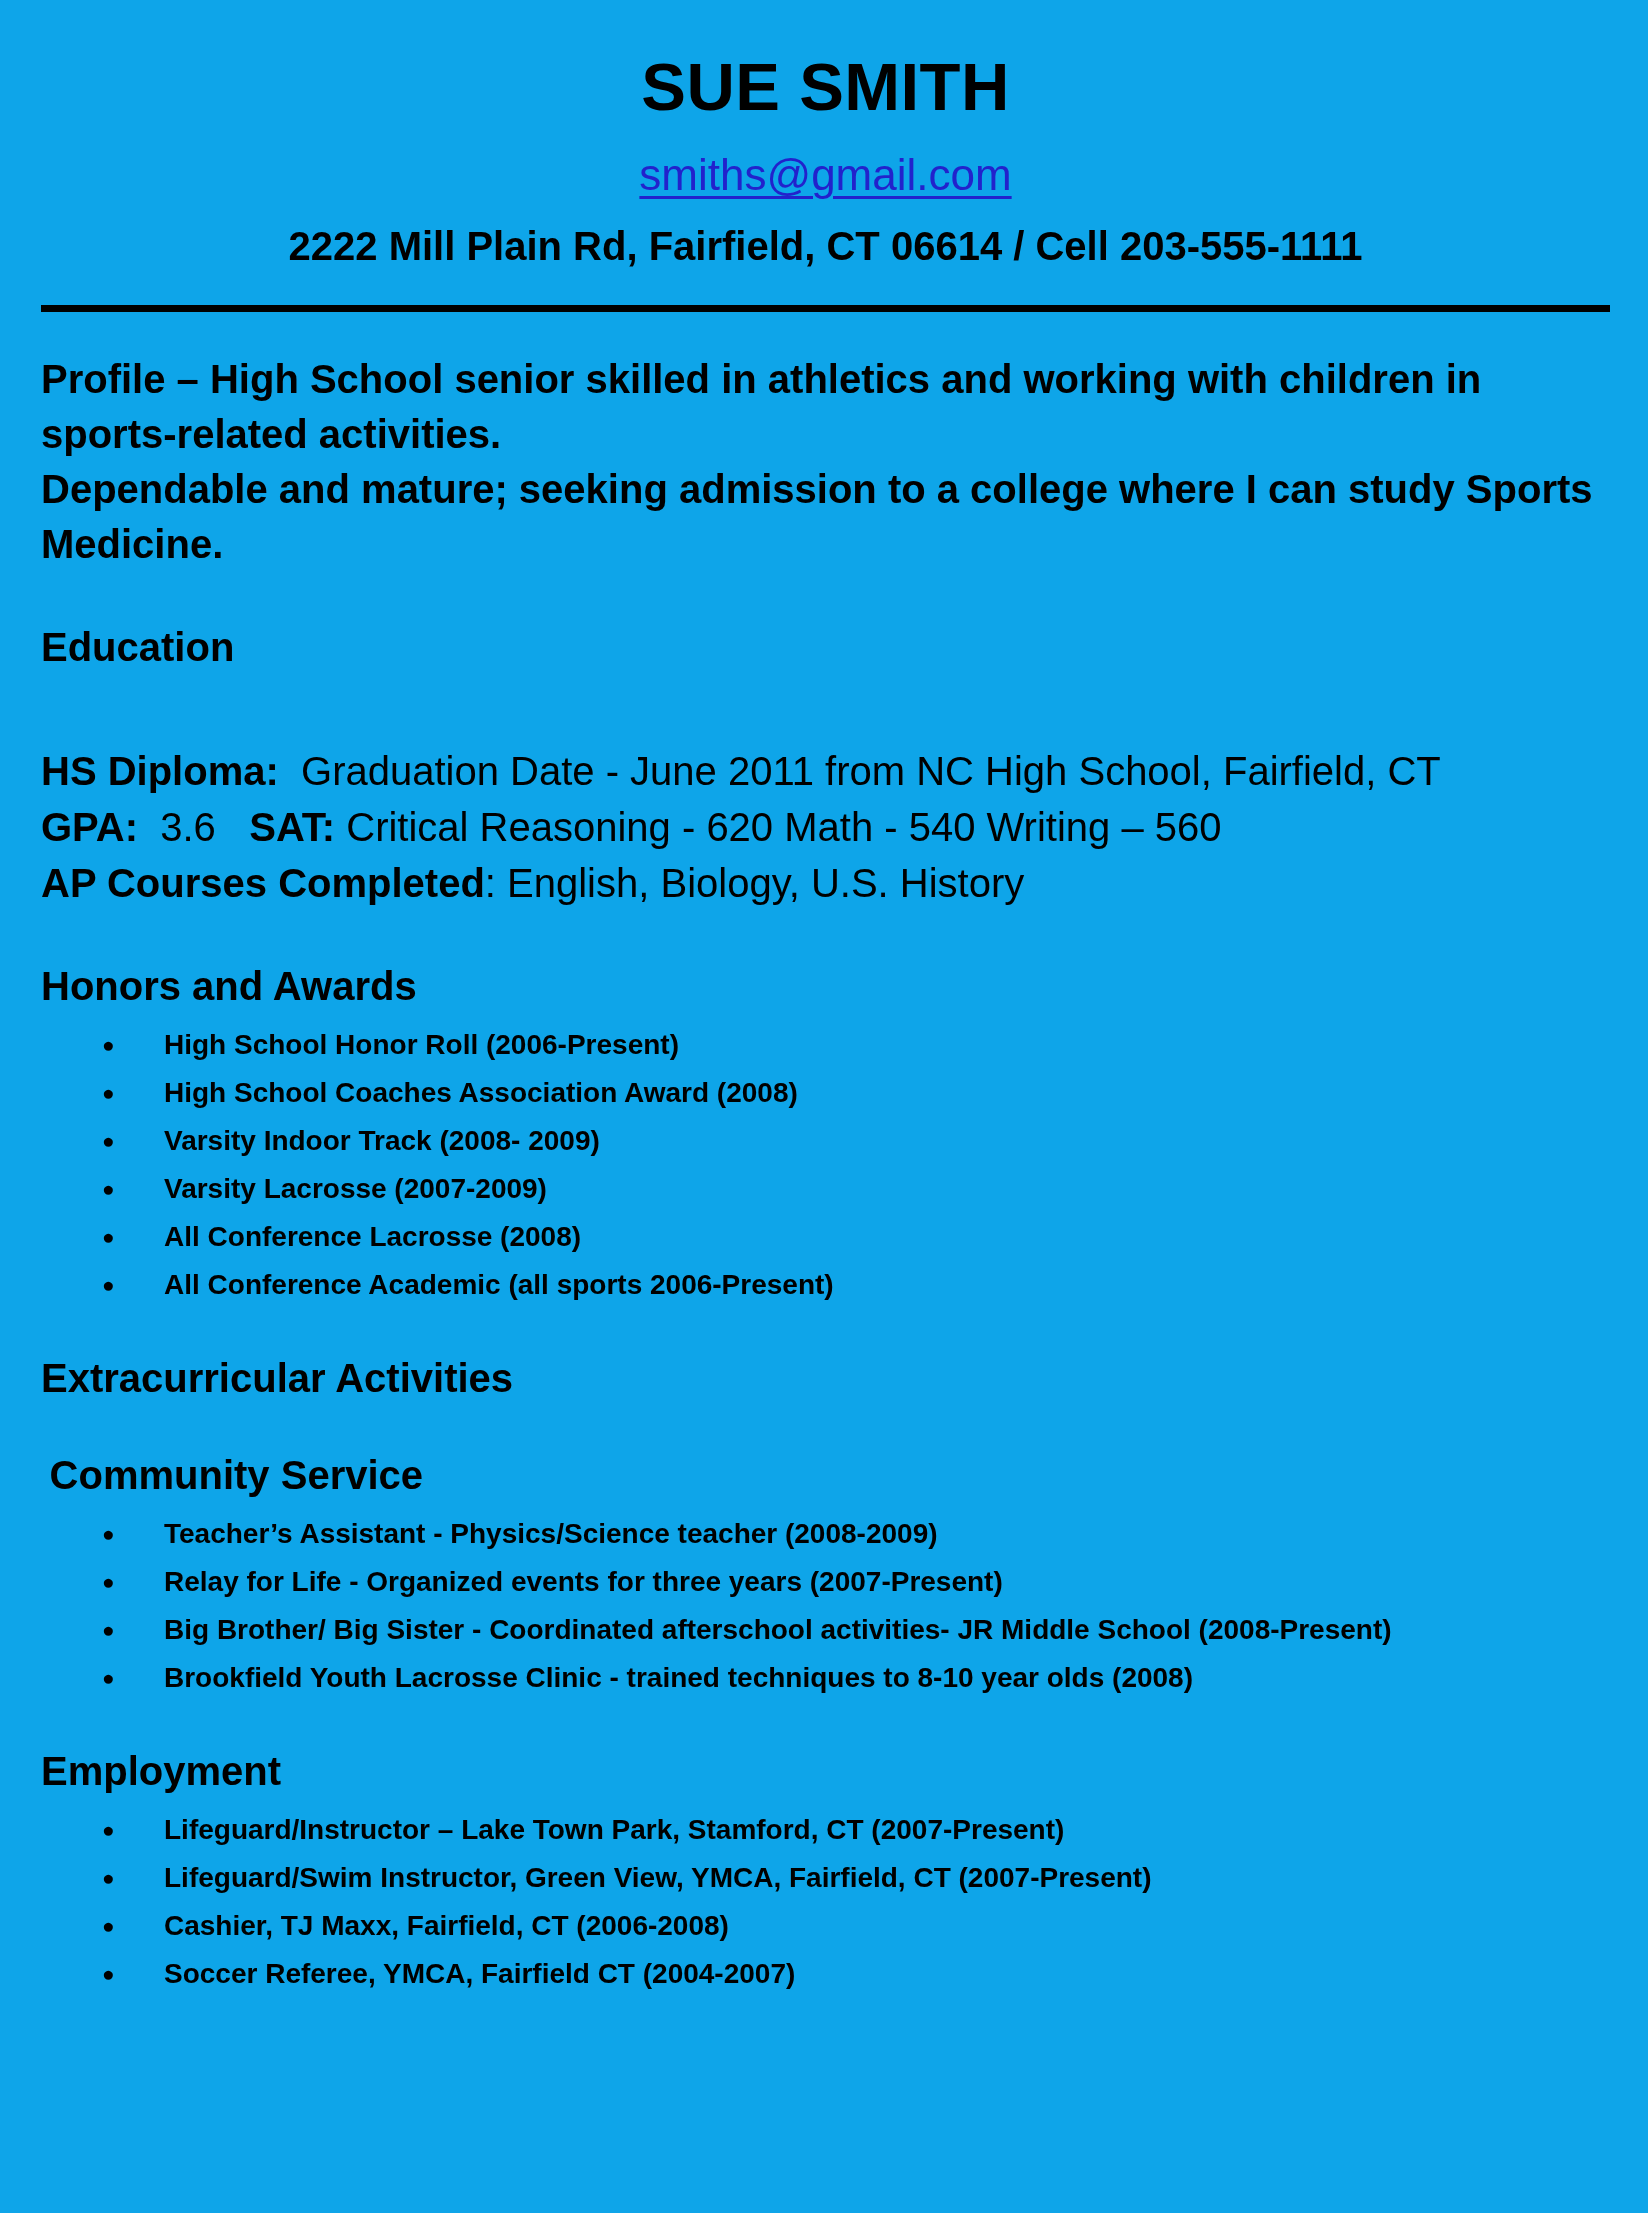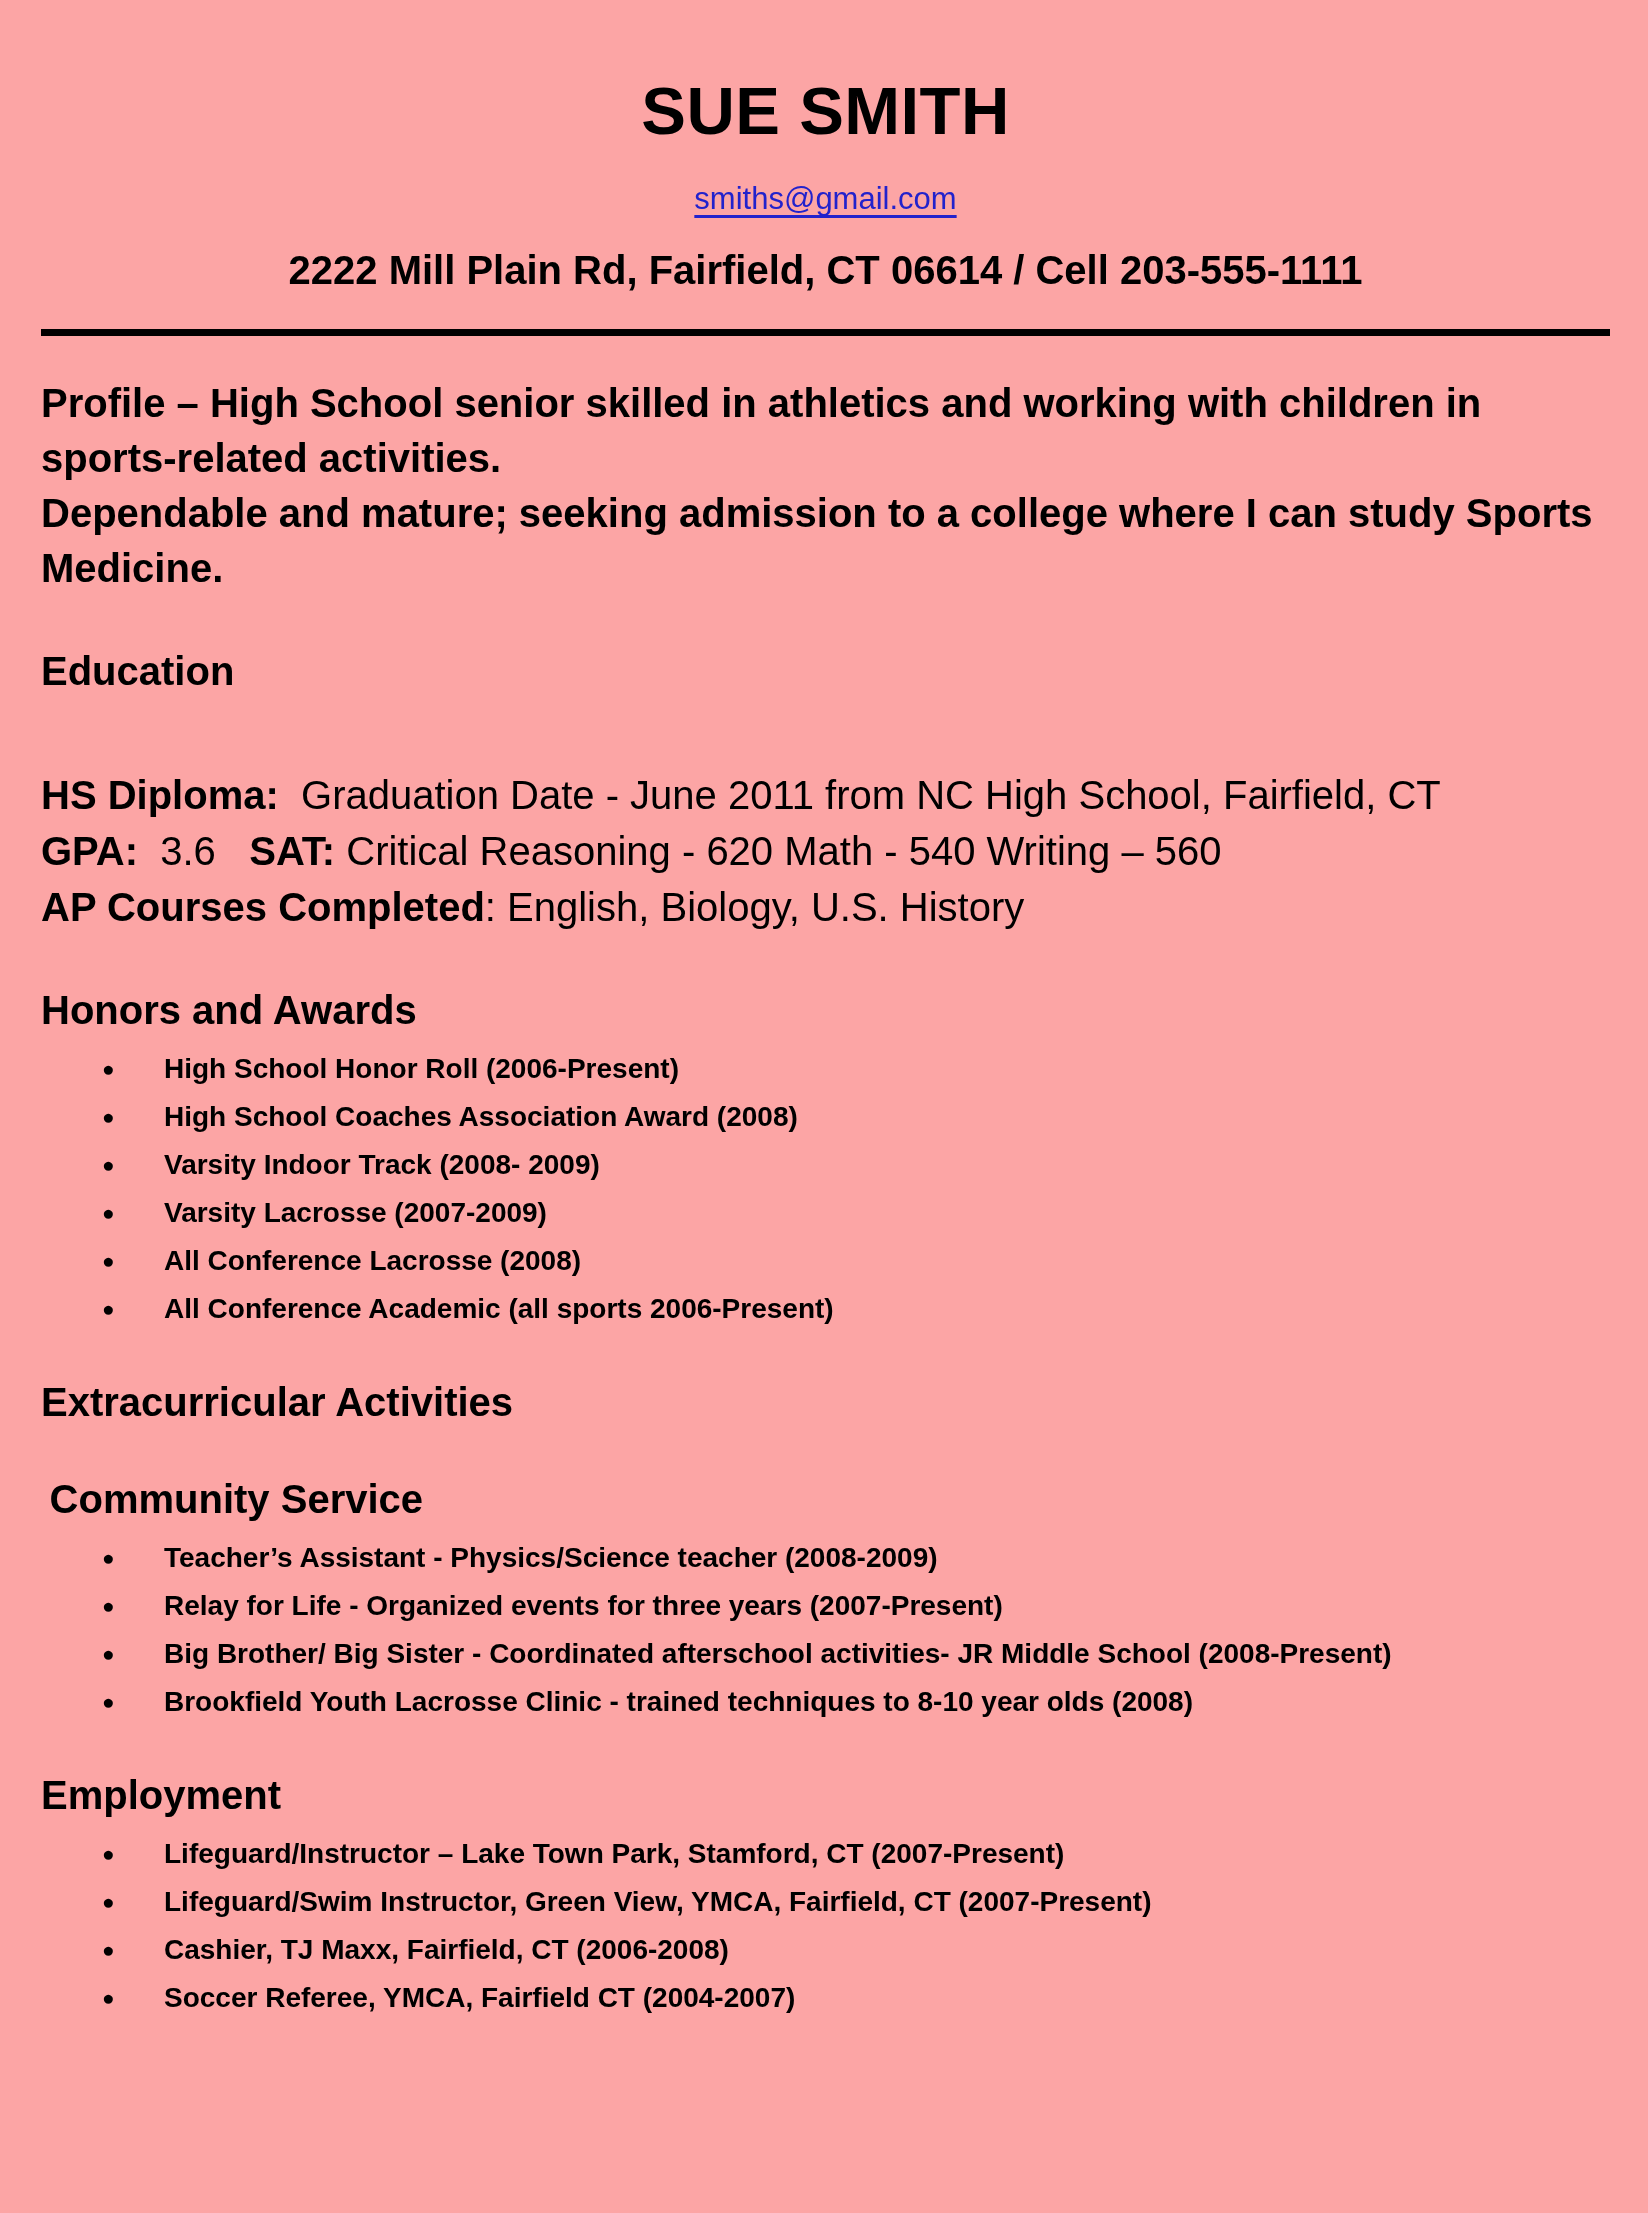--- a/index.html
+++ b/index.html
@@ -1,35 +1,35 @@
 <!DOCTYPE html>
 <html style="--link-blue: #2222CC;font-size:14px"><head>
 <meta charset="utf-8">
 <style>
   html, body { margin: 0; padding: 0; background: #ffffff; }
   .page {
     position: relative;
     width: 1649px;
     height: 2214px;
     box-sizing: border-box;
-    background: #fca5a5;
+    background: #0ea5e9;
     color: #000000;
     font-family: "Liberation Sans", sans-serif;
-    padding: 64px 39px 0 41px;
+    padding: 40px 39px 0 41px;
     overflow: hidden;
   }
   .header { text-align: center; }
   .name {
     font-size: 67px;
     font-weight: bold;
     line-height: 1.05;
     padding-top: 12px;
     letter-spacing: 0.4px;
   }
-  .email-line { margin-top: 29px; font-size: 31px; line-height: 48px; }
+  .email-line { margin-top: 29px; font-size: 44px; line-height: 48px; }
   .email-line a {
     color: var(--link-blue, #2222CC);
     text-decoration: underline;
     text-decoration-thickness: 2.6px;
     text-underline-offset: 6px;
     cursor: pointer;
   }
   .address { margin-top: 22.5px; font-size: 40px; font-weight: bold; line-height: 48px; }
   .rule { border: none; border-top: 7.8px solid #000; margin: 35px 0 0 0; }
 

